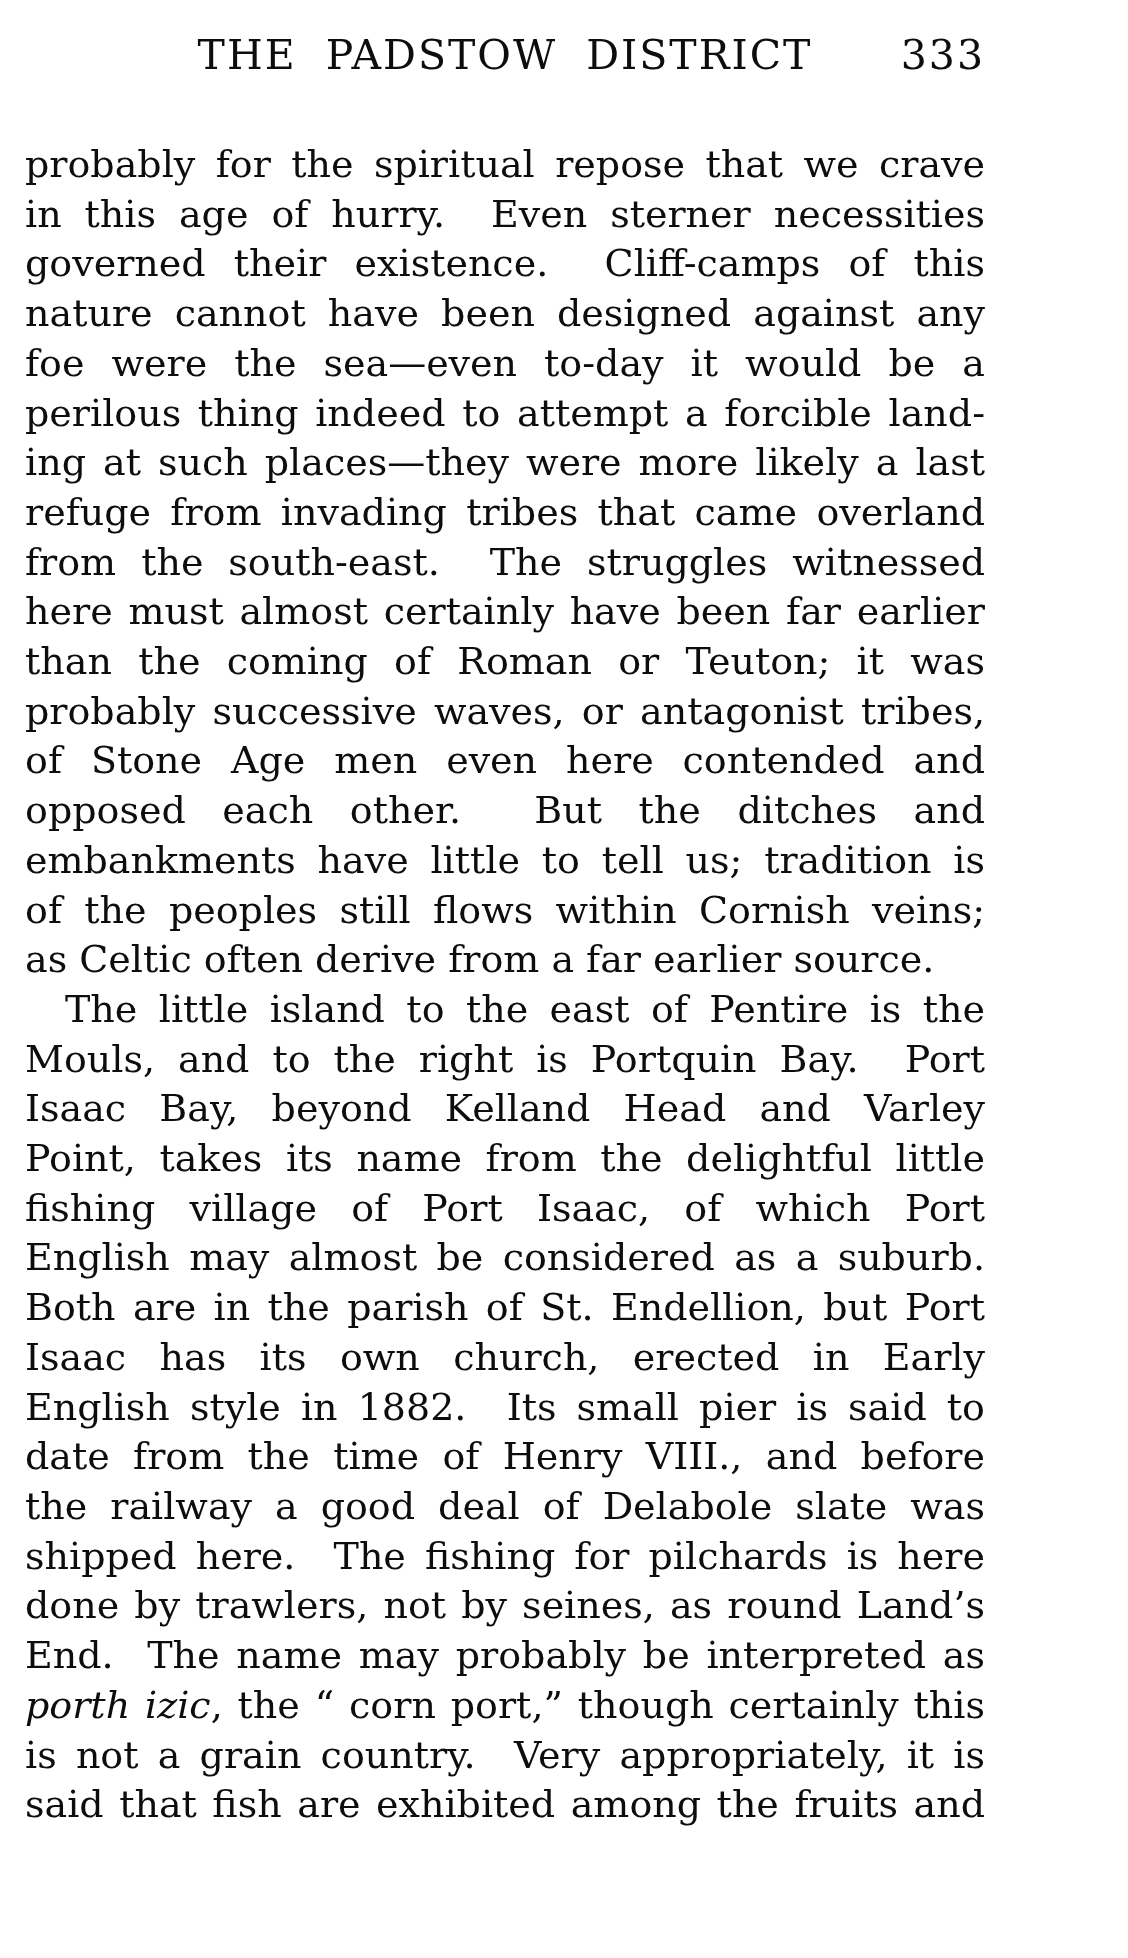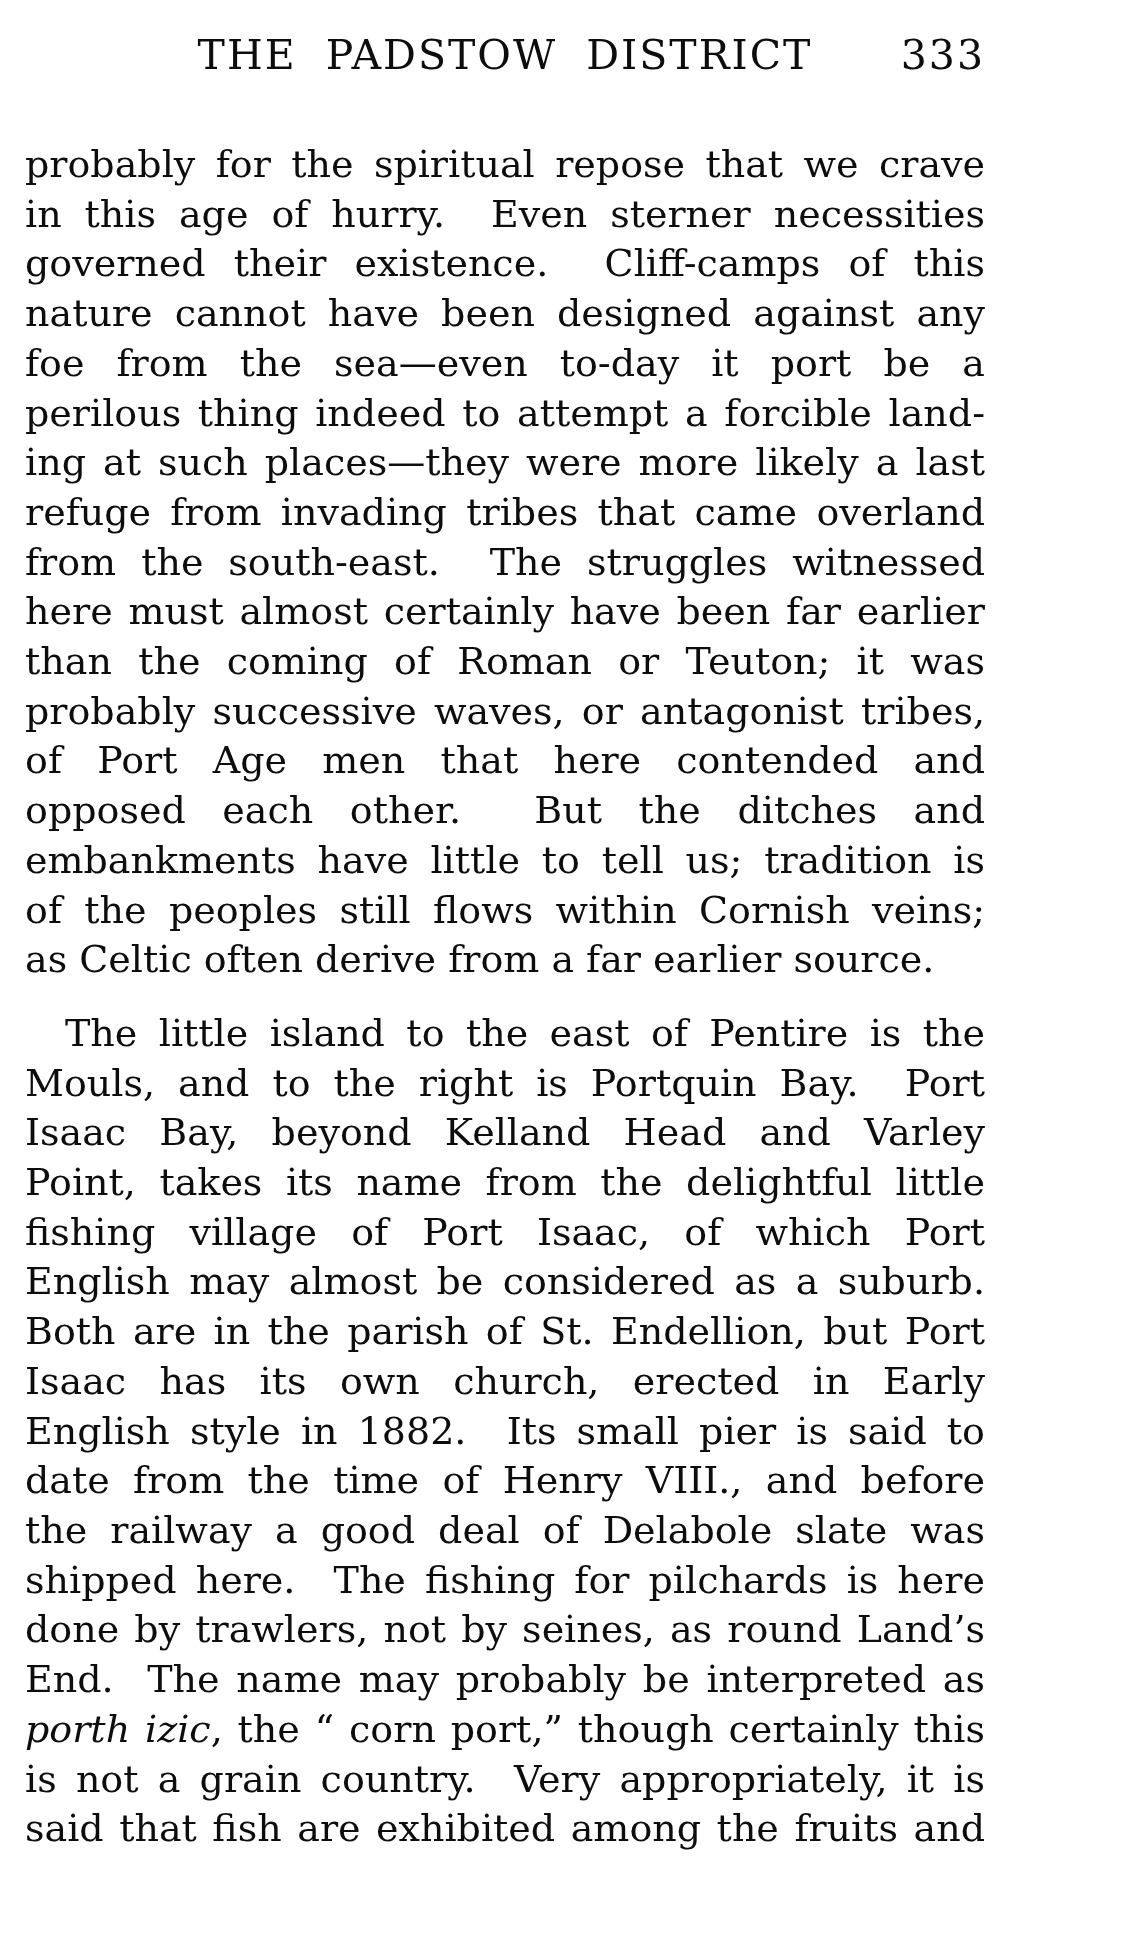--- a/index.html
+++ b/index.html
@@ -45,49 +45,48 @@
   }
   .text-line {
     text-align: justify;
     text-align-last: justify;
   }
   .text-line.no-justify-last {
     text-align-last: left;
   }
   .text-line.first-indent {
     text-indent: 40px;
-    margin-top: 24px;
   }
   .text-line i {
     font-style: italic;
   }
 </style>
 </head>
 <body>
 
 <div class="page">
   <div class="header">
     <div class="running-title">THE PADSTOW DISTRICT</div>
     <div class="page-number">333</div>
   </div>
   <div class="text-body">
       <div class="paragraph">
         <div class="text-line">probably for the spiritual repose that we crave</div>
         <div class="text-line">in this age of hurry.&nbsp; Even sterner necessities</div>
         <div class="text-line">governed their existence.&nbsp; Cliff-camps of this</div>
         <div class="text-line">nature cannot have been designed against any</div>
-        <div class="text-line">foe from the sea—even to-day it port be a</div>
+        <div class="text-line">foe were the sea—even to-day it would be a</div>
         <div class="text-line">perilous thing indeed to attempt a forcible land-</div>
         <div class="text-line">ing at such places—they were more likely a last</div>
         <div class="text-line">refuge from invading tribes that came overland</div>
         <div class="text-line">from the south-east.&nbsp; The struggles witnessed</div>
         <div class="text-line">here must almost certainly have been far earlier</div>
         <div class="text-line">than the coming of Roman or Teuton; it was</div>
         <div class="text-line">probably successive waves, or antagonist tribes,</div>
-        <div class="text-line">of Port Age men that here contended and</div>
+        <div class="text-line">of Stone Age men even here contended and</div>
         <div class="text-line">opposed each other.&nbsp; But the ditches and</div>
         <div class="text-line">embankments have little to tell us; tradition is</div>
         <div class="text-line">of the peoples still flows within Cornish veins;</div>
         <div class="text-line no-justify-last">as Celtic often derive from a far earlier source.</div>
       </div>
       <div class="paragraph">
         <div class="text-line first-indent">The little island to the east of Pentire is the</div>
         <div class="text-line">Mouls, and to the right is Portquin Bay.&nbsp; Port</div>
         <div class="text-line">Isaac Bay, beyond Kelland Head and Varley</div>
         <div class="text-line">Point, takes its name from the delightful little</div>

